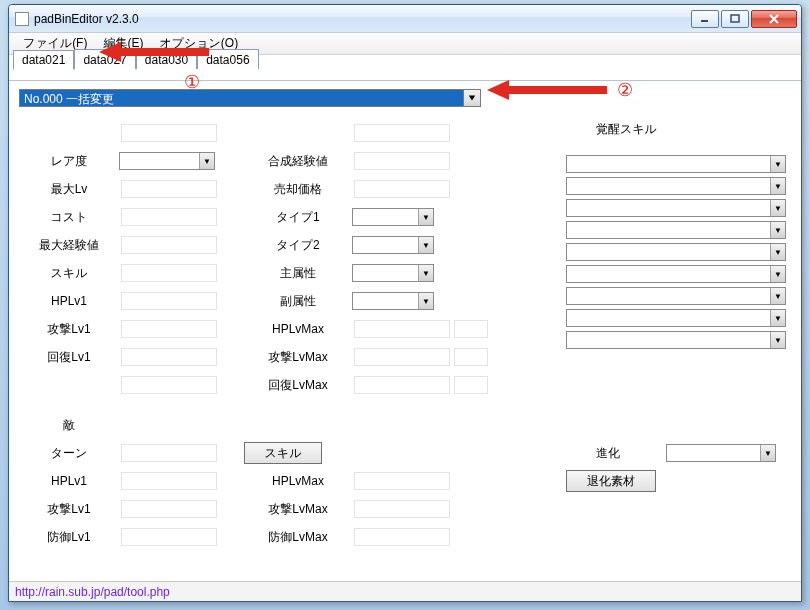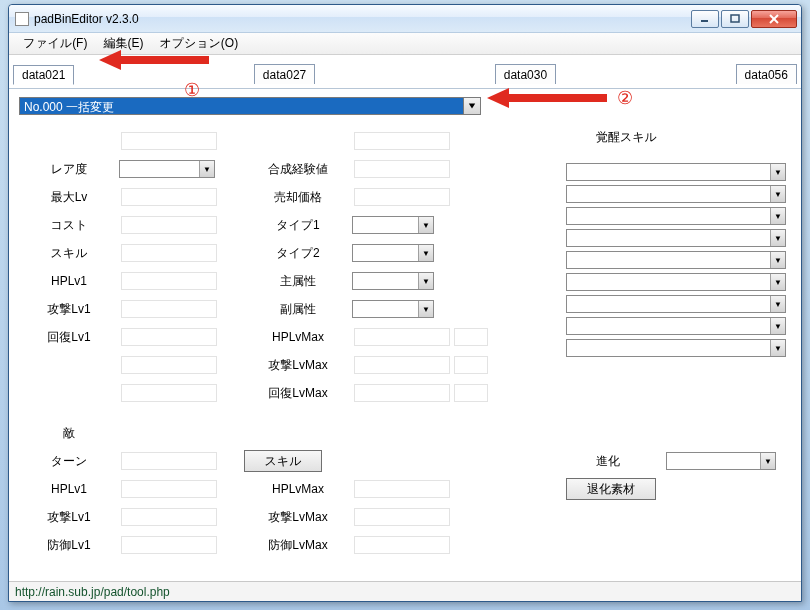--- a/index.html
+++ b/index.html
@@ -8,37 +8,37 @@
   .window { position:absolute; left:8px; top:4px; width:794px; height:598px; background:#fff; border:1px solid #2e5a8a; border-radius:4px 4px 0 0; box-shadow:2px 2px 6px rgba(0,0,0,0.3);}
   .titlebar { height:28px; background:linear-gradient(180deg,#f7fbff 0%,#e3eefb 45%,#cfe2f6 46%,#dceaf8 100%); border-bottom:1px solid #b8cde2; display:flex; align-items:center; padding:0 4px 0 6px; border-radius:4px 4px 0 0;text-align:center;}
   .title-icon { width:14px; height:14px; background:#fff; border:1px solid #888; margin-right:5px; display:inline-block;}
   .title-text { color:#000; font-size:12px; flex:0 0 auto;}
   .title-spacer { flex:1 1 auto;}
   .win-btns { display:flex; gap:2px;}
   .win-btn { width:28px; height:18px; border:1px solid #5a7ca0; border-radius:2px; display:flex; align-items:center; justify-content:center; font-size:11px; color:#30506f; background:linear-gradient(180deg,#fdfefe,#d7e6f5);}
   .win-btn.close { width:46px; background:linear-gradient(180deg,#f7a39a,#e36a5a 45%,#d64b38 46%,#e9735f); border-color:#9c2e1f; color:#fff;}
   .menubar { height:22px; background:linear-gradient(180deg,#fcfcfc,#efefef); border-bottom:1px solid #d0d0d0; display:flex; align-items:flex-start; padding:0 6px;}
   .menu-item { padding:2px 8px; color:#000;}
-  .tabstrip { height:34px; padding:2px 4px 4px 4px; background:#fff; border-bottom:1px solid #b7c6d6; display:flex; align-items:flex-end;justify-content:space-between;}
+  .tabstrip { height:26px; padding:2px 4px 11px 4px; background:#fff; border-bottom:1px solid #b7c6d6; display:flex; align-items:flex-end;}
   .tab { height:20px; min-width:60px; padding:0 8px; background:#fdfdfd; border:1px solid #8a9bb2; border-bottom:none; margin-right:0px; display:flex; align-items:center; font-size:12px; color:#000;}
   .tab.active { background:#fff; position:relative; top:1px; border-bottom:1px solid #fff;}
   .client { position:relative; padding:8px 10px 0 10px; height:calc(100% - 28px - 22px - 22px - 20px);}
   .combo-main { display:flex; }
   .combo-main .combo-text { width:444px; height:18px; background:#1a6ac0; color:#fff; padding:1px 4px; border:1px solid #7a7a7a; border-right:none; font-size:12px;}
   .combo-main .combo-btn { width:18px; height:18px; border:1px solid #7a7a7a; background:linear-gradient(180deg,#f3f3f3,#d7d7d7); display:flex; align-items:center; justify-content:center; font-size:9px;}
   .grid { margin-top:12px; display:flex; }
   .col-right { margin-left:auto; width:225px;font-family:Liberation Serif, serif;}
   .field-lab { height:20px; display:flex; align-items:center; justify-content:center; background:#fff; border:1px solid #fff; margin:4px 2px; font-size:12px; color:#000;}
   .row { display:flex; align-items:center; height:28px;}
   .txtbox { height:18px; width:90px; border:1px solid #e3e3e3; background:#fff; margin:0 2px;}
   .dd { height:18px; width:90px; border:1px solid #8a8a8a; background:#fff; display:flex; align-items:center; justify-content:flex-end;}
   .dd-btn { width:15px; height:16px; border-left:1px solid #a0a0a0; background:linear-gradient(180deg,#f3f3f3,#d3d3d3); display:flex; align-items:center; justify-content:center; font-size:8px;}
   .std-button { height:22px; min-width:78px; border:1px solid #707070; background:linear-gradient(180deg,#f7f7f7,#e2e2e2); display:flex; align-items:center; justify-content:center; padding:0 10px;}
   .section { margin-top:12px;}
-  .statusbar { position:absolute; left:0; right:0; bottom:0; height:20px; border-top:1px solid #c8c8c8; background:#f4f4f4; display:flex; align-items:center; padding:0 6px; font-size:12px; color:#14532d;}
+  .statusbar { position:absolute; left:0; right:0; bottom:0; height:20px; border-top:1px solid #c8c8c8; background:#f4f4f4; display:flex; align-items:center; padding:0 6px; font-size:12px; color:#6d28d9;}
   
   .arrow { position:absolute; height:18px; display:flex; align-items:center;}
   .arrow .shaft { height:8px; background:#e02a1f;}
   .arrow .head { width:0; height:0; border-top:10px solid transparent; border-bottom:10px solid transparent; border-right:22px solid #e02a1f;}
   .circ-num { color:#e02a1f; font-size:18px; font-weight:normal;}
   .awaken-lab { height:20px; display:flex; align-items:center; padding-left:30px; margin-bottom:4px;}
   .awaken-dd { width:220px; margin:4px 0;}
   svg.tri { width:8px; height:8px;}
   .blur-back { position:absolute; left:430px; top:6px; right:110px; height:20px; color:#cbd6e2; font-size:12px; font-style:italic; filter:blur(1px); overflow:hidden;}
 </style>
@@ -104,20 +104,23 @@
         <div class="row">
             <div class="field-lab" style="width:96px">レア度</div>
           </div>
         <div class="row">
             <div class="field-lab" style="width:96px">最大Lv</div>
           </div>
         <div class="row">
             <div class="field-lab" style="width:96px">コスト</div>
           </div>
         <div class="row">
+            <div class="field-lab" style="width:96px">最大経験値</div>
+          </div>
+        <div class="row">
             <div class="field-lab" style="width:96px">スキル</div>
           </div>
         <div class="row">
             <div class="field-lab" style="width:96px">HPLv1</div>
           </div>
         <div class="row">
             <div class="field-lab" style="width:96px">攻撃Lv1</div>
           </div>
         <div class="row">
             <div class="field-lab" style="width:96px">回復Lv1</div>

